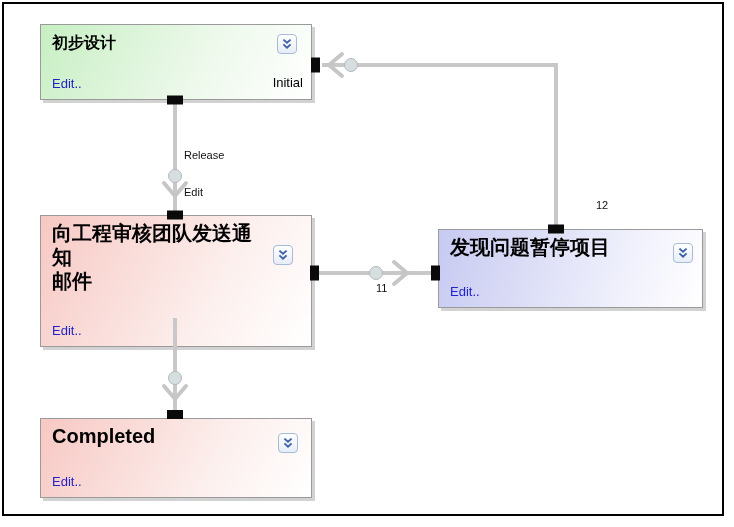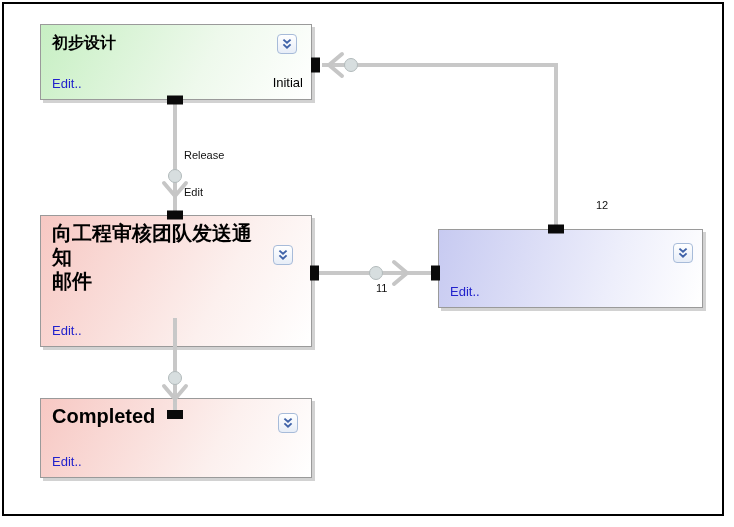--- a/index.html
+++ b/index.html
@@ -7,21 +7,21 @@
   .stage{position:relative;width:734px;height:527px;background:#ffffff;overflow:hidden;padding-left:36px;}
   .frame{position:absolute;left:2px;top:2px;width:718px;height:510px;border:2px solid #000000;background:#ffffff;}
   svg.connectors{position:absolute;left:0;top:0;z-index:3;pointer-events:none;}
   .node{position:absolute;z-index:2;border:1px solid #9a9a9a;box-shadow:3px 3px 0 #d2d2d2;box-sizing:border-box;}
   .node-n1{left:40px;top:24px;width:272px;height:76px;
     background:linear-gradient(118deg,#c7efc3 0%,#eef9ec 60%,#ffffff 100%);}
   .node-n2{left:40px;top:215px;width:272px;height:132px;
     background:linear-gradient(118deg,#f7c8c3 0%,#fcf0ee 65%,#ffffff 100%);}
   .node-n3{left:438px;top:229px;width:265px;height:79px;
     background:linear-gradient(105deg,#c7caf1 0%,#edeefb 65%,#ffffff 100%);}
-  .node-n4{left:40px;top:398px;width:272px;height:80px;
+  .node-n4{left:40px;top:418px;width:272px;height:80px;
     background:linear-gradient(118deg,#f7c8c3 0%,#fcf0ee 65%,#ffffff 100%);}
   .title{position:absolute;left:11px;font-weight:bold;color:#000;white-space:pre-line;}
   .t16{top:8px;font-size:16px;line-height:20px;}
   .t20{top:5px;font-size:20px;line-height:24px;}
   .node-n2 .title{width:205px;}
   .edit-link{position:absolute;left:11px;bottom:8px;font-size:13px;color:#2222cc;cursor:pointer;}
   .badge{position:absolute;right:8px;bottom:9px;font-size:13px;color:#000;}
   .collapse-btn{position:absolute;width:20px;height:20px;border:1px solid #a7bbd9;border-radius:4px;
     background:linear-gradient(#ffffff,#e7edf7);display:flex;align-items:center;justify-content:center;
     box-sizing:border-box;cursor:pointer;}
@@ -93,20 +93,21 @@
     <span class="collapse-btn">
       <svg width="16" height="16" viewBox="0 0 20 20">
         <polyline points="5.5,4.5 10,8.5 14.5,4.5" fill="none" stroke="#3f62a8" stroke-width="2.4"></polyline>
         <polyline points="5.5,10.5 10,14.5 14.5,10.5" fill="none" stroke="#3f62a8" stroke-width="2.4"></polyline>
       </svg>
     </span>
     <a class="edit-link">Edit..</a>
   </div>
 
   <div class="node node-n3">
+    <div class="title t20">发现问题暂停项目</div>
     <span class="collapse-btn">
       <svg width="16" height="16" viewBox="0 0 20 20">
         <polyline points="5.5,4.5 10,8.5 14.5,4.5" fill="none" stroke="#3f62a8" stroke-width="2.4"></polyline>
         <polyline points="5.5,10.5 10,14.5 14.5,10.5" fill="none" stroke="#3f62a8" stroke-width="2.4"></polyline>
       </svg>
     </span>
     <a class="edit-link">Edit..</a>
   </div>
 
   <div class="node node-n4">

